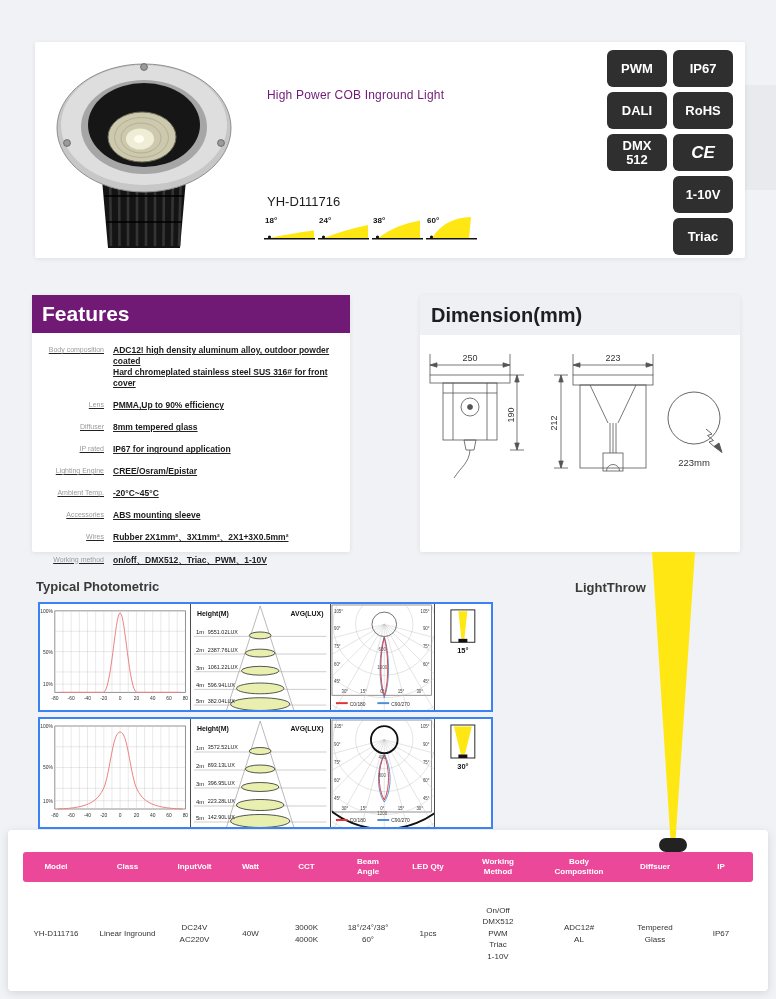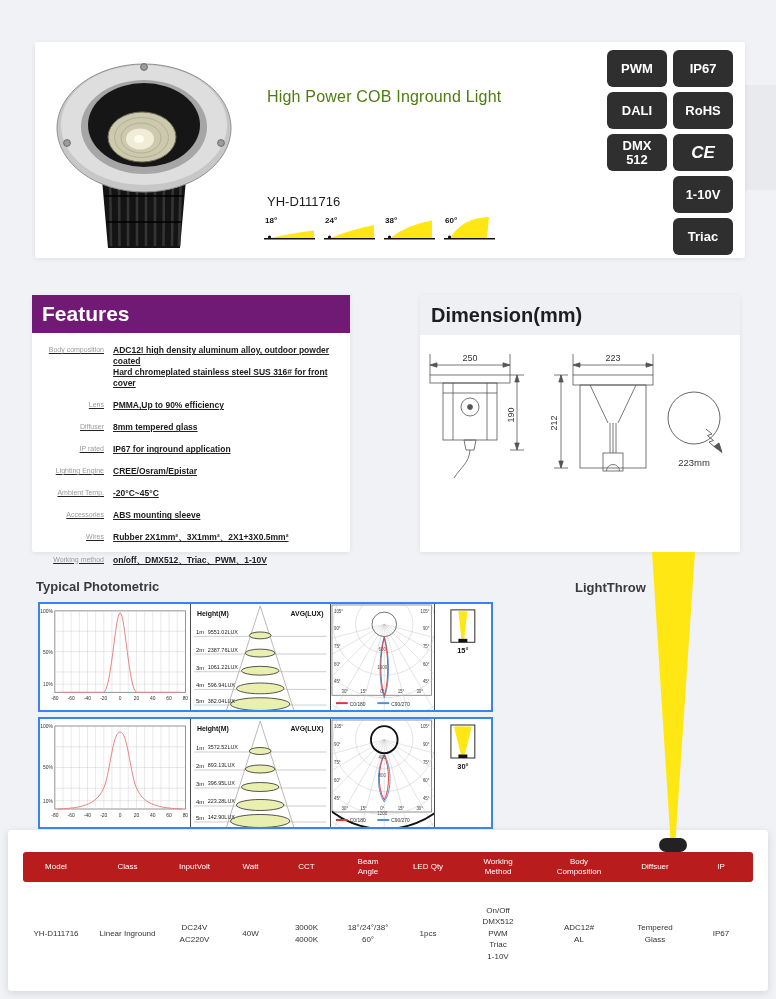--- a/index.html
+++ b/index.html
@@ -7,23 +7,23 @@
     width:776px;height:999px;position:relative;overflow:hidden;
     background:#f1f2f5;
     font-family:"Liberation Sans",sans-serif;color:#222;
   }
   .abs{position:absolute;}
   .card{background:#fff;border-radius:2px;box-shadow:0 1px 5px rgba(0,0,0,.08);z-index:2;}
 
   
   .header-card{left:35px;top:42px;width:710px;height:216px;}
   .band-right{left:745px;top:85px;width:31px;height:105px;background:#e8eaee;z-index:0;}
-  .product-title{left:232px;top:46px;font-size:16px;color:#4d7c0f;letter-spacing:.2px;}
+  .product-title{left:232px;top:46px;font-size:12px;color:#701a75;letter-spacing:.2px;}
   .product-model{left:232px;top:152px;font-size:13px;color:#1d1d1d;}
-  .beam-icons{left:227px;top:172px;display:flex;gap:6px;}
+  .beam-icons{left:227px;top:172px;display:flex;gap:0;}
   .badges{display:flex;flex-direction:column;gap:5px;}
   .badges-left{left:572px;top:8px;}
   .badges-right{left:638px;top:8px;}
   .badge{
     width:60px;height:37px;background:#2f2f2f;color:#fff;border-radius:6px;
     display:flex;align-items:center;justify-content:center;text-align:center;
     font-size:13px;font-weight:bold;white-space:pre-line;line-height:1.05;
   }
   .badge.ce{font-size:17px;letter-spacing:0px;font-style:italic;}
 
@@ -56,23 +56,23 @@
   .c-polar{width:105px;}
   .c-beam{width:56px;}
 
   
   .beam-svg{left:645px;top:552px;width:60px;height:302px;z-index:3;}
 
   
   .sheet{left:8px;top:830px;width:760px;height:161px;background:#fff;border-radius:4px;
     box-shadow:0 2px 8px rgba(0,0,0,.12);z-index:1;}
   .spec-table-header{
-    left:23px;top:852px;width:730px;height:30px;background:#b91c1c;border-radius:3px;z-index:2;
+    left:23px;top:852px;width:730px;height:30px;background:#ec4899;border-radius:3px;z-index:2;
     display:grid;grid-template-columns:66px 77px 57px 55px 57px 66px 54px 86px 76px 76px 56px;
-    align-items:center;justify-items:center;color:#fff;font-size:8px;font-weight:normal;
+    align-items:center;justify-items:center;color:#fff;font-size:8px;font-weight:bold;
     text-align:center;white-space:pre-line;line-height:1.2;
   }
   .spec-table-row{
     left:23px;top:882px;width:730px;height:103px;z-index:2;
     display:grid;grid-template-columns:66px 77px 57px 55px 57px 66px 54px 86px 76px 76px 56px;
     align-items:center;justify-items:center;color:#333;font-size:8px;
     text-align:center;white-space:pre-line;line-height:1.45;
   }
 </style>
 </head>

